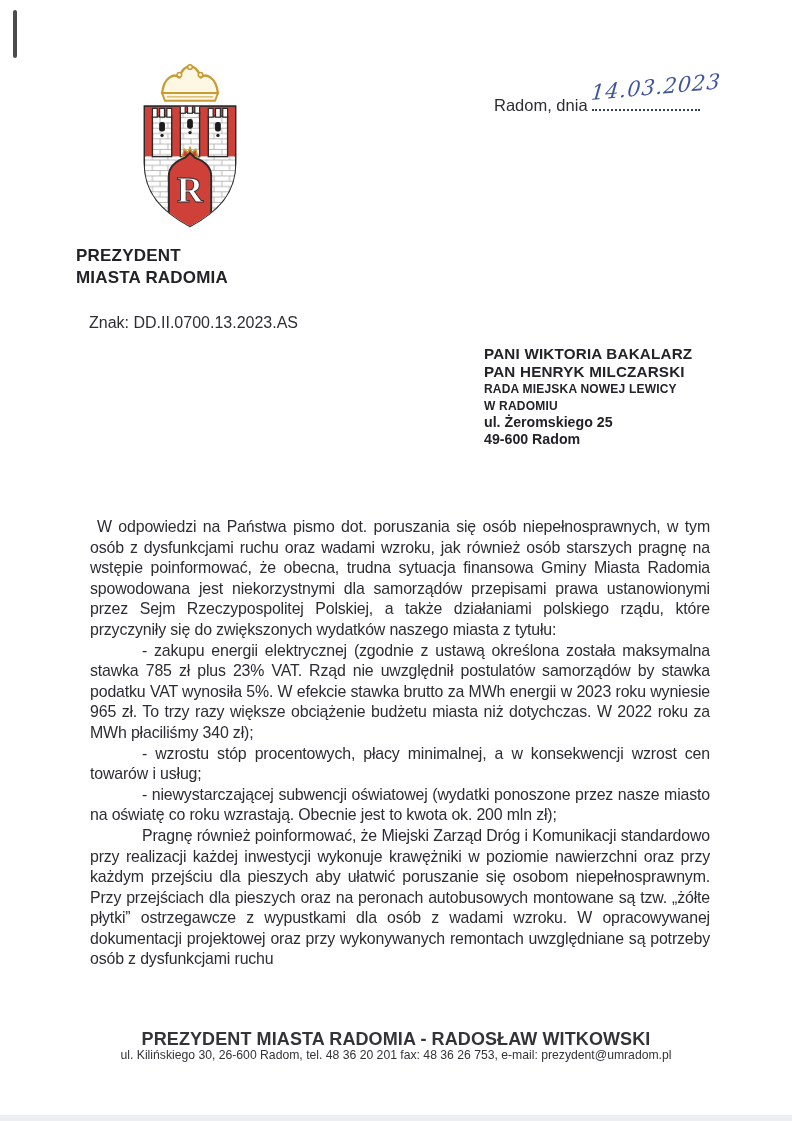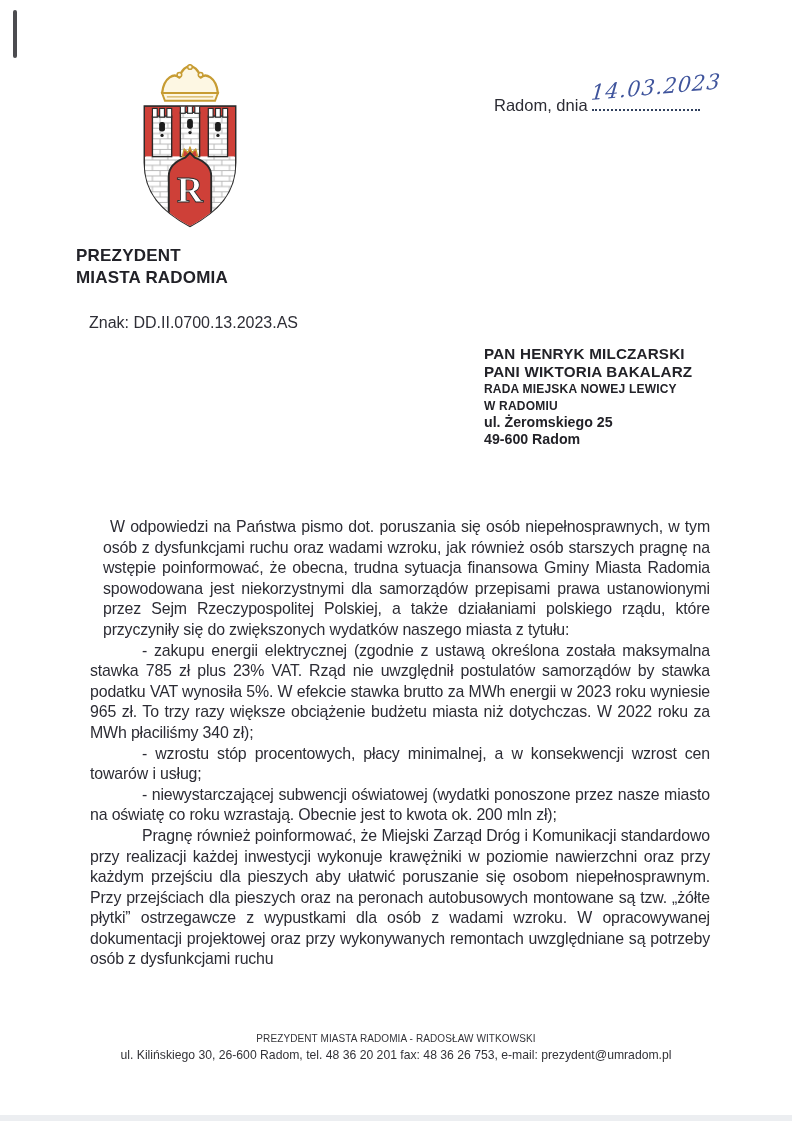--- a/index.html
+++ b/index.html
@@ -41,27 +41,27 @@
   .recipient{position:absolute;left:484px;top:345px;color:#222228;font-weight:bold;}
   .recipient .r-big{font-size:15.2px;line-height:18px;letter-spacing:.2px;}
   .recipient .r-small{font-size:12px;line-height:16.5px;letter-spacing:.2px;}
   .recipient .r-med{font-size:14.2px;line-height:17px;}
   .letter-body{
     position:absolute;left:90px;top:517px;width:620px;
     font-size:15.9px;line-height:20.6px;text-align:justify;
     color:#2c2c34;letter-spacing:-0.15px;
   }
   .letter-body p{margin:0;}
-  .letter-body p.p-first{text-indent:7px;margin-left:13px;}
+  .letter-body p.p-first{text-indent:7px;}
   .letter-body p.p-indent{text-indent:52px;}
   .page-footer{
     position:absolute;left:0;top:1031px;width:792px;text-align:center;
     color:#333338;
   }
-  .page-footer .f-bold{font-weight:normal;font-size:10px;line-height:16px;letter-spacing:.1px;}
+  .page-footer .f-bold{font-weight:bold;font-size:18px;line-height:16px;letter-spacing:.1px;}
   .page-footer .f-reg{font-size:12.2px;line-height:16px;}
   .bottom-strip{
     position:absolute;left:0;bottom:0;width:792px;height:6px;background:#eceef1;
   }
 </style>
 </head>
 <body>
 
 <div class="page">
 
@@ -140,22 +140,22 @@
   </div>
 
   <div class="sender-title">
     <div>PREZYDENT</div>
     <div>MIASTA RADOMIA</div>
   </div>
 
   <div class="reference">Znak: DD.II.0700.13.2023.AS</div>
 
   <div class="recipient">
+    <div class="r-big">PANI WIKTORIA BAKALARZ</div>
     <div class="r-big">PAN HENRYK MILCZARSKI</div>
-    <div class="r-big">PANI WIKTORIA BAKALARZ</div>
     <div class="r-small">RADA MIEJSKA NOWEJ LEWICY</div>
     <div class="r-small">W RADOMIU</div>
     <div class="r-med">ul. Żeromskiego 25</div>
     <div class="r-med">49-600 Radom</div>
   </div>
 
   <div class="letter-body">
     <p class="p-first">W odpowiedzi na Państwa pismo dot. poruszania się osób niepełnosprawnych, w tym osób z dysfunkcjami ruchu oraz wadami wzroku, jak również osób starszych pragnę na wstępie poinformować, że obecna, trudna sytuacja finansowa Gminy Miasta Radomia spowodowana jest niekorzystnymi dla samorządów przepisami  prawa ustanowionymi przez Sejm Rzeczypospolitej Polskiej, a także działaniami polskiego rządu, które przyczyniły się do zwiększonych wydatków naszego miasta z tytułu:</p>
     <p class="p-indent">- zakupu energii elektrycznej (zgodnie z ustawą określona została maksymalna stawka 785 zł plus 23% VAT. Rząd nie uwzględnił postulatów samorządów by stawka podatku VAT wynosiła 5%. W efekcie stawka brutto za MWh energii w 2023 roku wyniesie 965 zł. To trzy razy większe obciążenie budżetu miasta niż dotychczas. W 2022 roku za MWh płaciliśmy 340 zł);</p>
     <p class="p-indent">- wzrostu stóp procentowych, płacy minimalnej, a w konsekwencji wzrost cen towarów i usług;</p>

